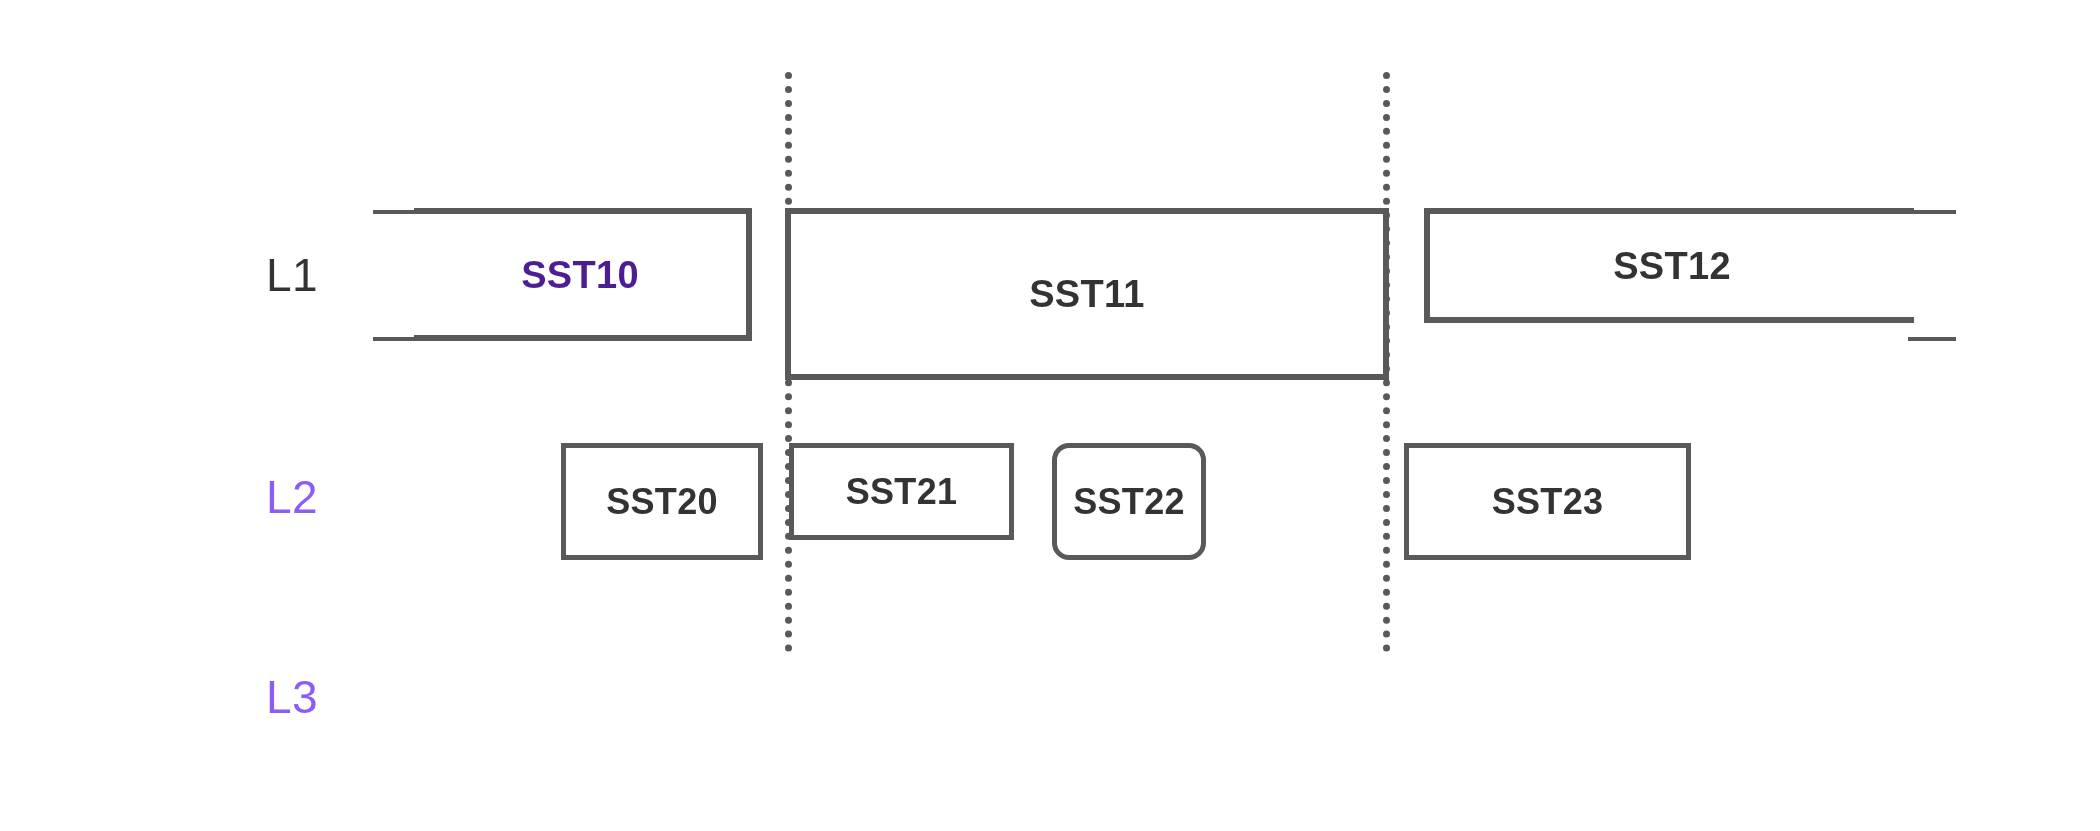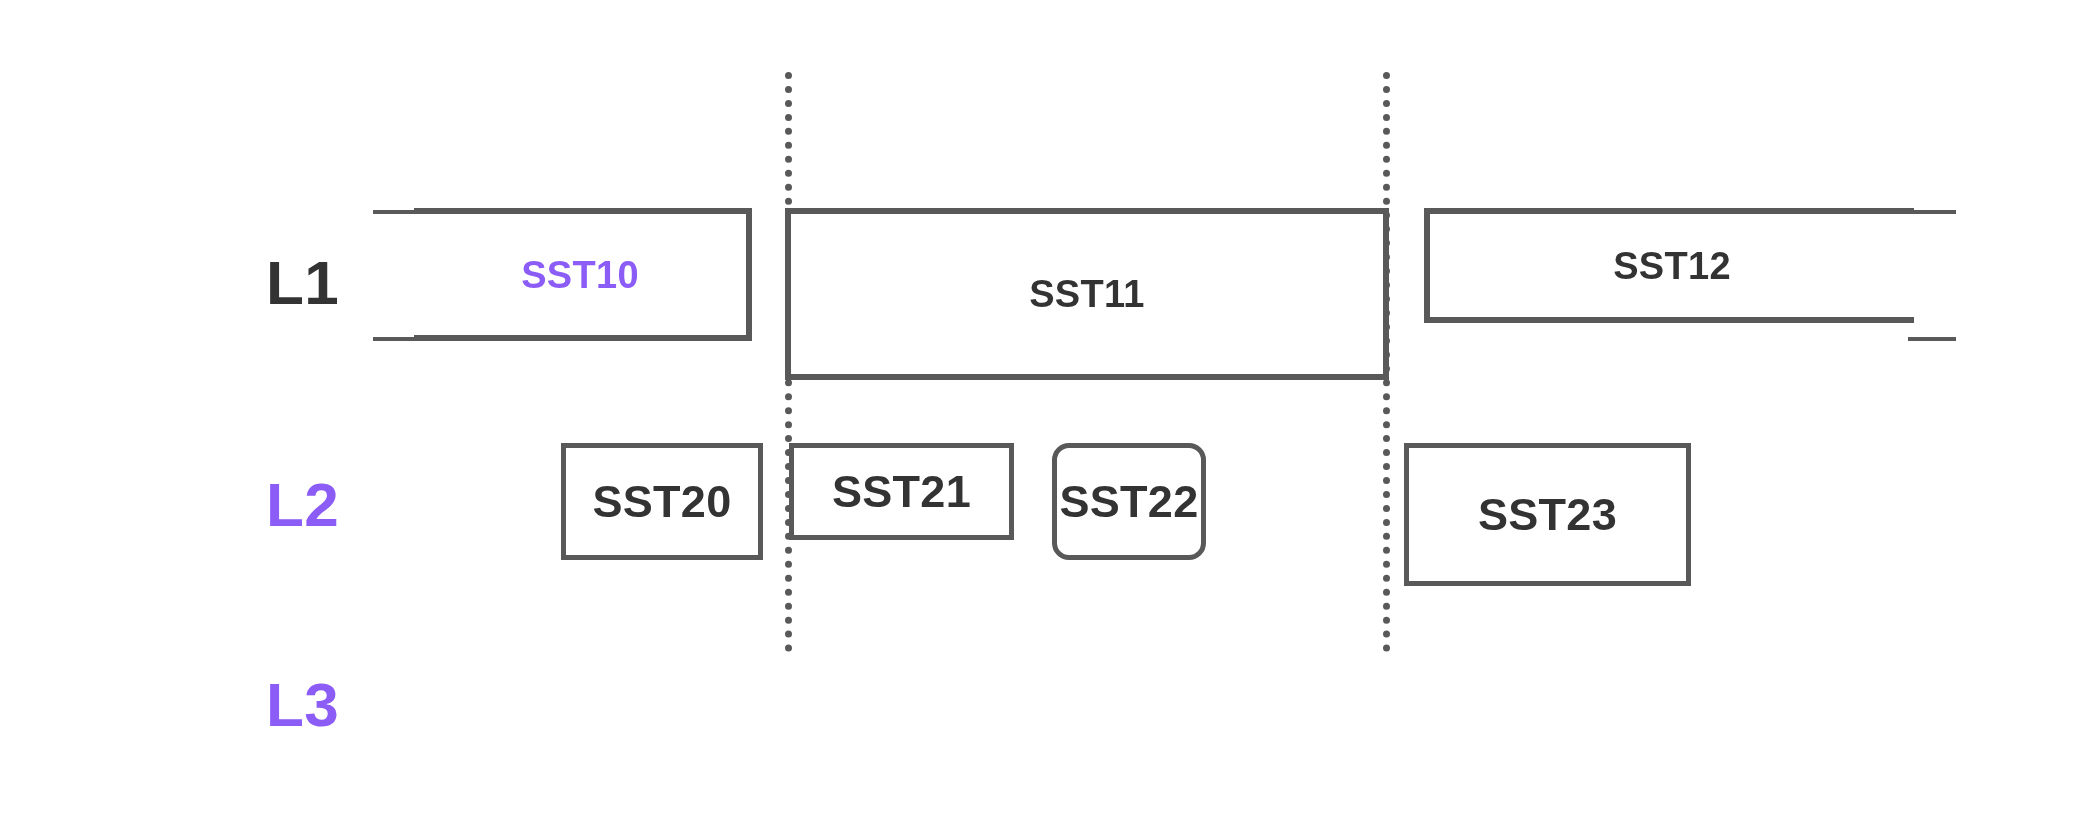--- a/index.html
+++ b/index.html
@@ -15,22 +15,22 @@
     position: relative;
     width: 2100px;
     height: 831px;
     background: #ffffff;
     overflow: hidden;
   }
 
   
   .row-label {
     position: absolute;
-    font-weight: bold;
-    font-size: 62px;
+    font-weight: normal;
+    font-size: 46px;
     line-height: 1;
     color: #333333;
     letter-spacing: 0.5px;
     white-space: nowrap;
     user-select: none;
   }
 
   
   .divider {
     position: absolute;
@@ -68,41 +68,41 @@
   .box-l1 {
     border: 6px solid #595959;
   }
   .box-l1.open-left  { border-left: none; }
   .box-l1.open-right { border-right: none; }
 
   
   .box-l2 {
     border: 5px solid #595959;
   }
-  .box-l2 .box-label { font-size: 45px; }
+  .box-l2 .box-label { font-size: 36px; }
 </style>
 </head>
 <body>
 
 <div id="canvas" style="width: 2100px; height: 831px; background: rgb(255, 255, 255);">
 
   <div class="divider" style="left: 785px; top: 72px; height: 580px; border-left-color: rgb(89, 89, 89);"></div>
   <div class="divider" style="left: 1383px; top: 72px; height: 580px; border-left-color: rgb(89, 89, 89);"></div>
 
   <div class="rail" style="left: 373px; top: 210px; width: 45px; background: rgb(89, 89, 89);"></div>
   <div class="rail" style="left: 373px; top: 337px; width: 45px; background: rgb(89, 89, 89);"></div>
   <div class="rail" style="left: 1908px; top: 210px; width: 48px; background: rgb(89, 89, 89);"></div>
   <div class="rail" style="left: 1908px; top: 337px; width: 48px; background: rgb(89, 89, 89);"></div>
 
   <div class="row-label" style="left: 266px; top: 252px; color: rgb(51, 51, 51);">L1</div>
   <div class="row-label" style="left: 266px; top: 474px; color: #8b5cf6;">L2</div>
   <div class="row-label" style="left: 266px; top: 674px; color: #8b5cf6;">L3</div>
 
   <div class="box box-l1 open-left" style="left: 414px; top: 208px; width: 338px; height: 133px; border-color: rgb(89, 89, 89);">
-    <span class="box-label" style="color: #8b5cf6;">SST10</span>
+    <span class="box-label" style="color: #4c1d95;">SST10</span>
   </div>
 
   <div class="box box-l1" style="left: 785px; top: 208px; width: 604px; height: 172px; border-color: rgb(89, 89, 89);">
     <span class="box-label" style="color: rgb(51, 51, 51);">SST11</span>
   </div>
 
   <div class="box box-l1 open-right" style="left: 1424px; top: 208px; width: 490px; height: 115px; border-color: rgb(89, 89, 89);">
     <span class="box-label" style="color: rgb(51, 51, 51);">SST12</span>
   </div>
 
@@ -111,19 +111,19 @@
   </div>
 
   <div class="box box-l2" style="left: 789px; top: 443px; width: 225px; height: 97px; border-color: rgb(89, 89, 89);">
     <span class="box-label" style="color: rgb(51, 51, 51);">SST21</span>
   </div>
 
   <div class="box box-l2" style="left: 1052px; top: 443px; width: 154px; height: 117px; border-color: rgb(89, 89, 89); border-radius: 17px;">
     <span class="box-label" style="color: rgb(51, 51, 51);">SST22</span>
   </div>
 
-  <div class="box box-l2" style="left: 1404px; top: 443px; width: 287px; height: 143px; border-color: rgb(89, 89, 89);">
+  <div class="box box-l2" style="left: 1404px; top: 443px; width: 287px; height: 117px; border-color: rgb(89, 89, 89);">
     <span class="box-label" style="color: rgb(51, 51, 51);">SST23</span>
   </div>
 
   <div style="position:absolute; left:373px; top:650px; width:1580px; height:80px;"></div>
 
 </div>
 
 </body></html>

